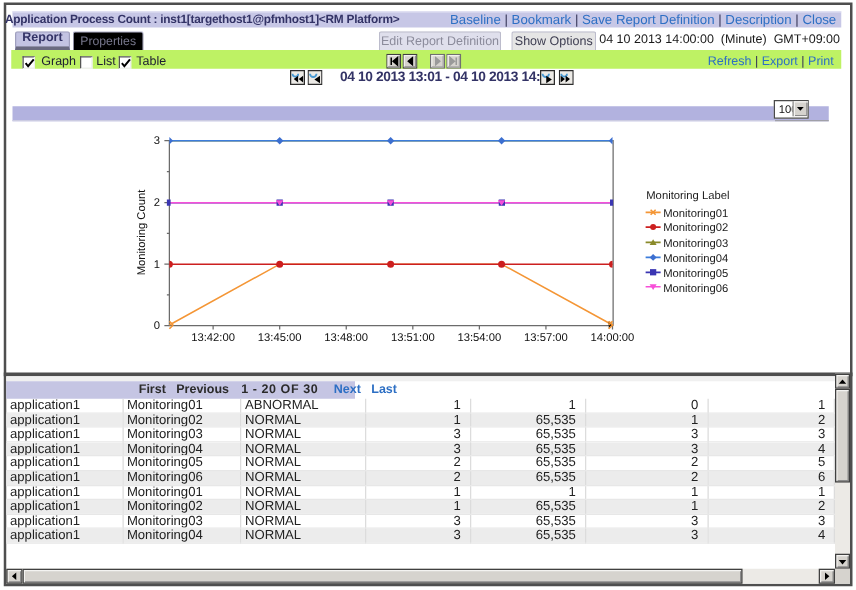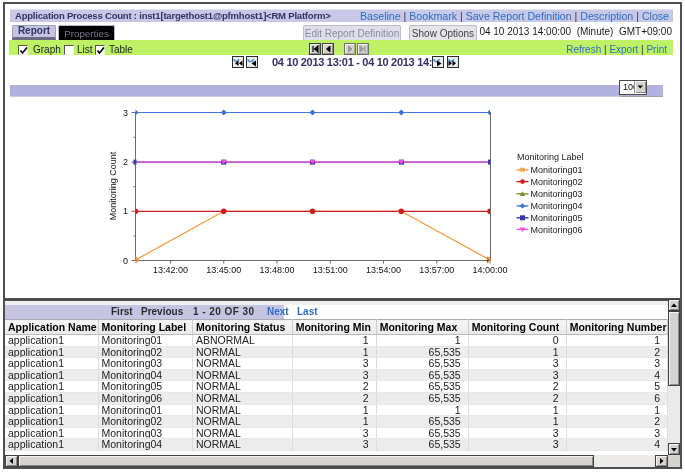--- a/index.html
+++ b/index.html
@@ -2,21 +2,21 @@
 <html><head>
 <meta charset="utf-8">
 <style>
 * { margin:0; padding:0; box-sizing:border-box; }
 html,body { width:685px; height:472px; background:#fff; overflow:hidden; }
 body { font-family:"Liberation Sans", sans-serif; position:relative; }
 .abs { position:absolute; }
 #win { left:3px; top:2px; width:679px; height:467px; border:2px solid #4e4e4e; background:#fff; }
 
 #titlebar { left:10px; top:9px; width:663px; height:13px; background:#c7c7e6; border-top:1px solid #e3e3f3; }
-#titletext { left:15px; top:9px; width:420px; height:30px; font-size:9.5px; font-weight:bold; color:#333366; letter-spacing:-0.2px; line-height:13px; }
+#titletext { left:4px; top:9px; width:420px; height:30px; font-size:9.5px; font-weight:bold; color:#333366; letter-spacing:-0.2px; line-height:13px; }
 #titlelinks { right:16px; top:10px; height:12px; font-size:10.6px; line-height:12px; color:#333355; white-space:nowrap;text-align:center; }
 #titlelinks a { color:#2d6fc4; text-decoration:none; font-weight:normal; }
 
 .tab { top:25px; height:15px; font-size:10px; line-height:15px; text-align:center; border:1px solid #9f9fbe; border-bottom:none; border-radius:2px 2px 0 0; }
 #tab-report { left:12px; width:44px; background:#c3c3e2; color:#333366; font-weight:bold; border-bottom:3px solid #6a6a80; height:15px; line-height:10.6px; }
 #tab-props { left:58px; width:57px; background:#000000; color:#77778c; border-color:#b5b5cc; font-size:9.8px; }
 #tab-edit { left:303px; width:98px; background:#dfdfec; color:#8b8b9b; border-color:#bcbccc; }
 #tab-show { left:409px; width:68px; background:#e5e5e5; color:#3c3c50; border-color:#bcbccc; }
 #datetext { right:13px; top:26px; font-size:10px; color:#1a1a1a; white-space:nowrap; }
 
@@ -292,29 +292,20 @@
 <colgroup>
 <col style="width:93px">
         <col style="width:94.5px">
         <col style="width:99.7px">
         <col style="width:84px">
         <col style="width:92px">
         <col style="width:98px">
         <col style="width:101.5px">
 </colgroup>
 <tbody>
-        <tr>
-          <th>Application Name</th>
-          <th>Monitoring Label</th>
-          <th>Monitoring Status</th>
-          <th>Monitoring Min</th>
-          <th>Monitoring Max</th>
-          <th>Monitoring Count</th>
-          <th>Monitoring Number</th>
-        </tr>
 <tr>
           <td>application1</td>
           <td>Monitoring01</td>
           <td>ABNORMAL</td>
           <td class="num">1</td>
           <td class="num">1</td>
           <td class="num">0</td>
           <td class="num">1</td>
         </tr>
 <tr class="alt">

